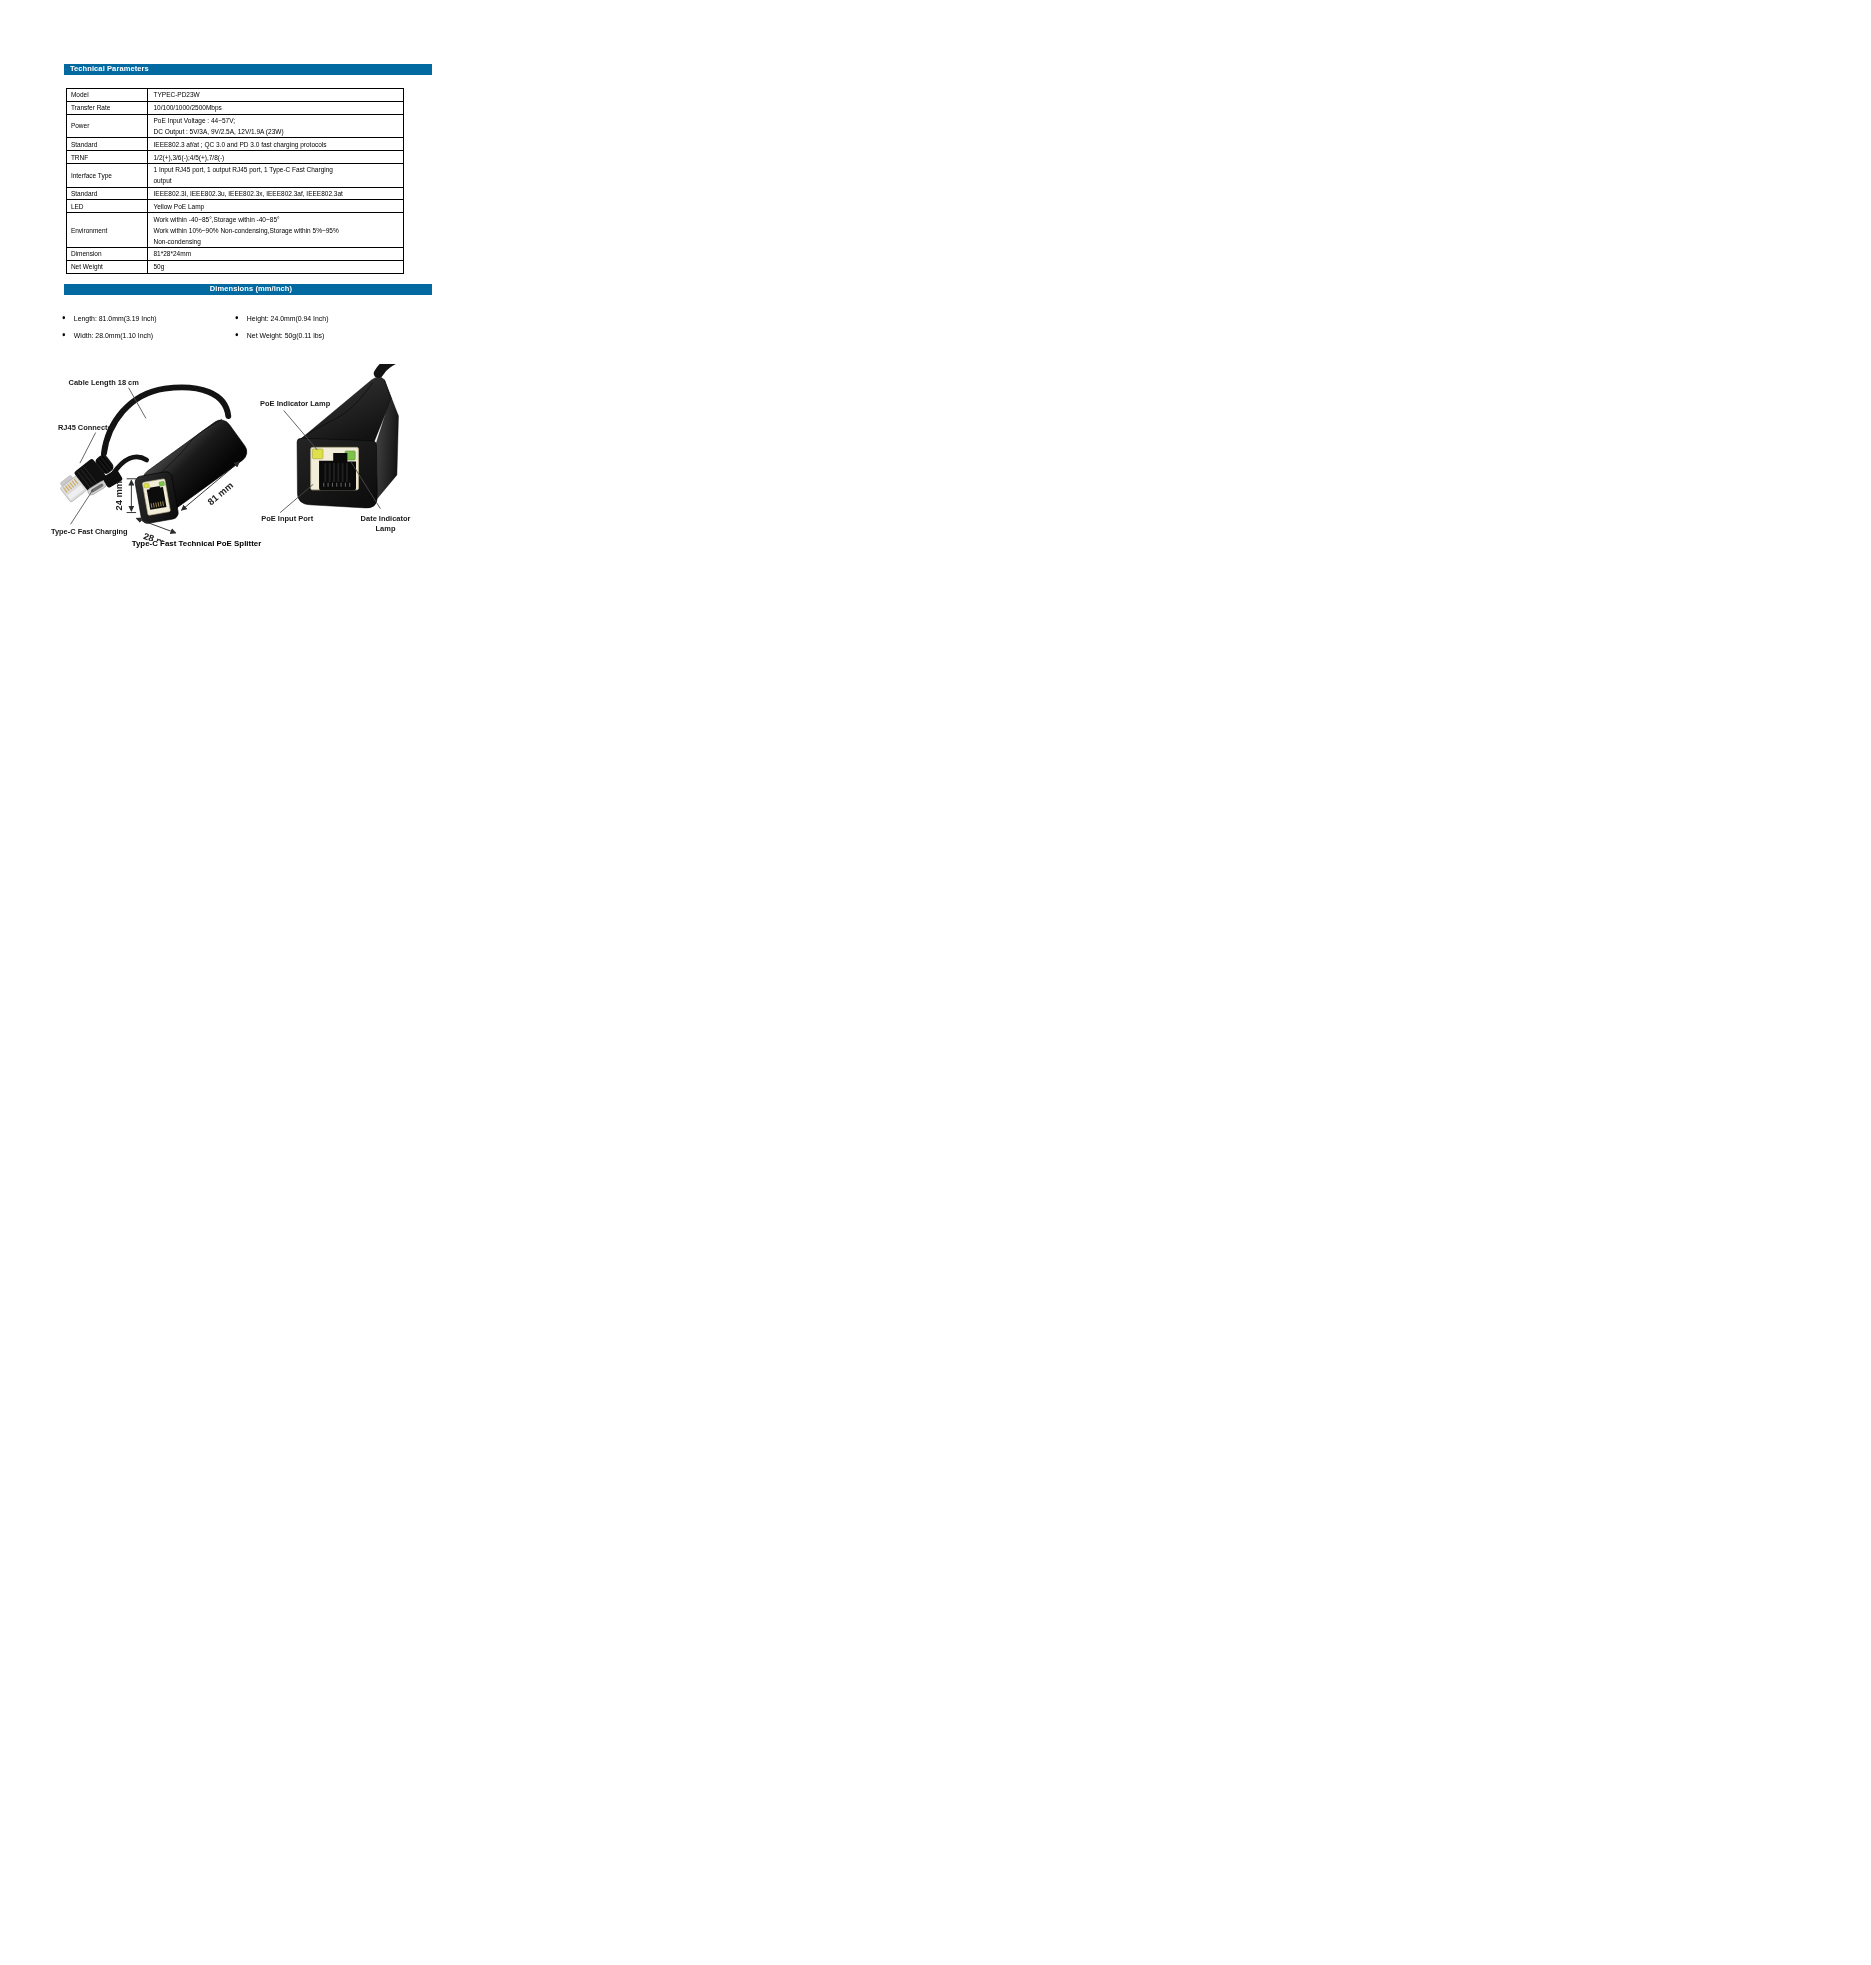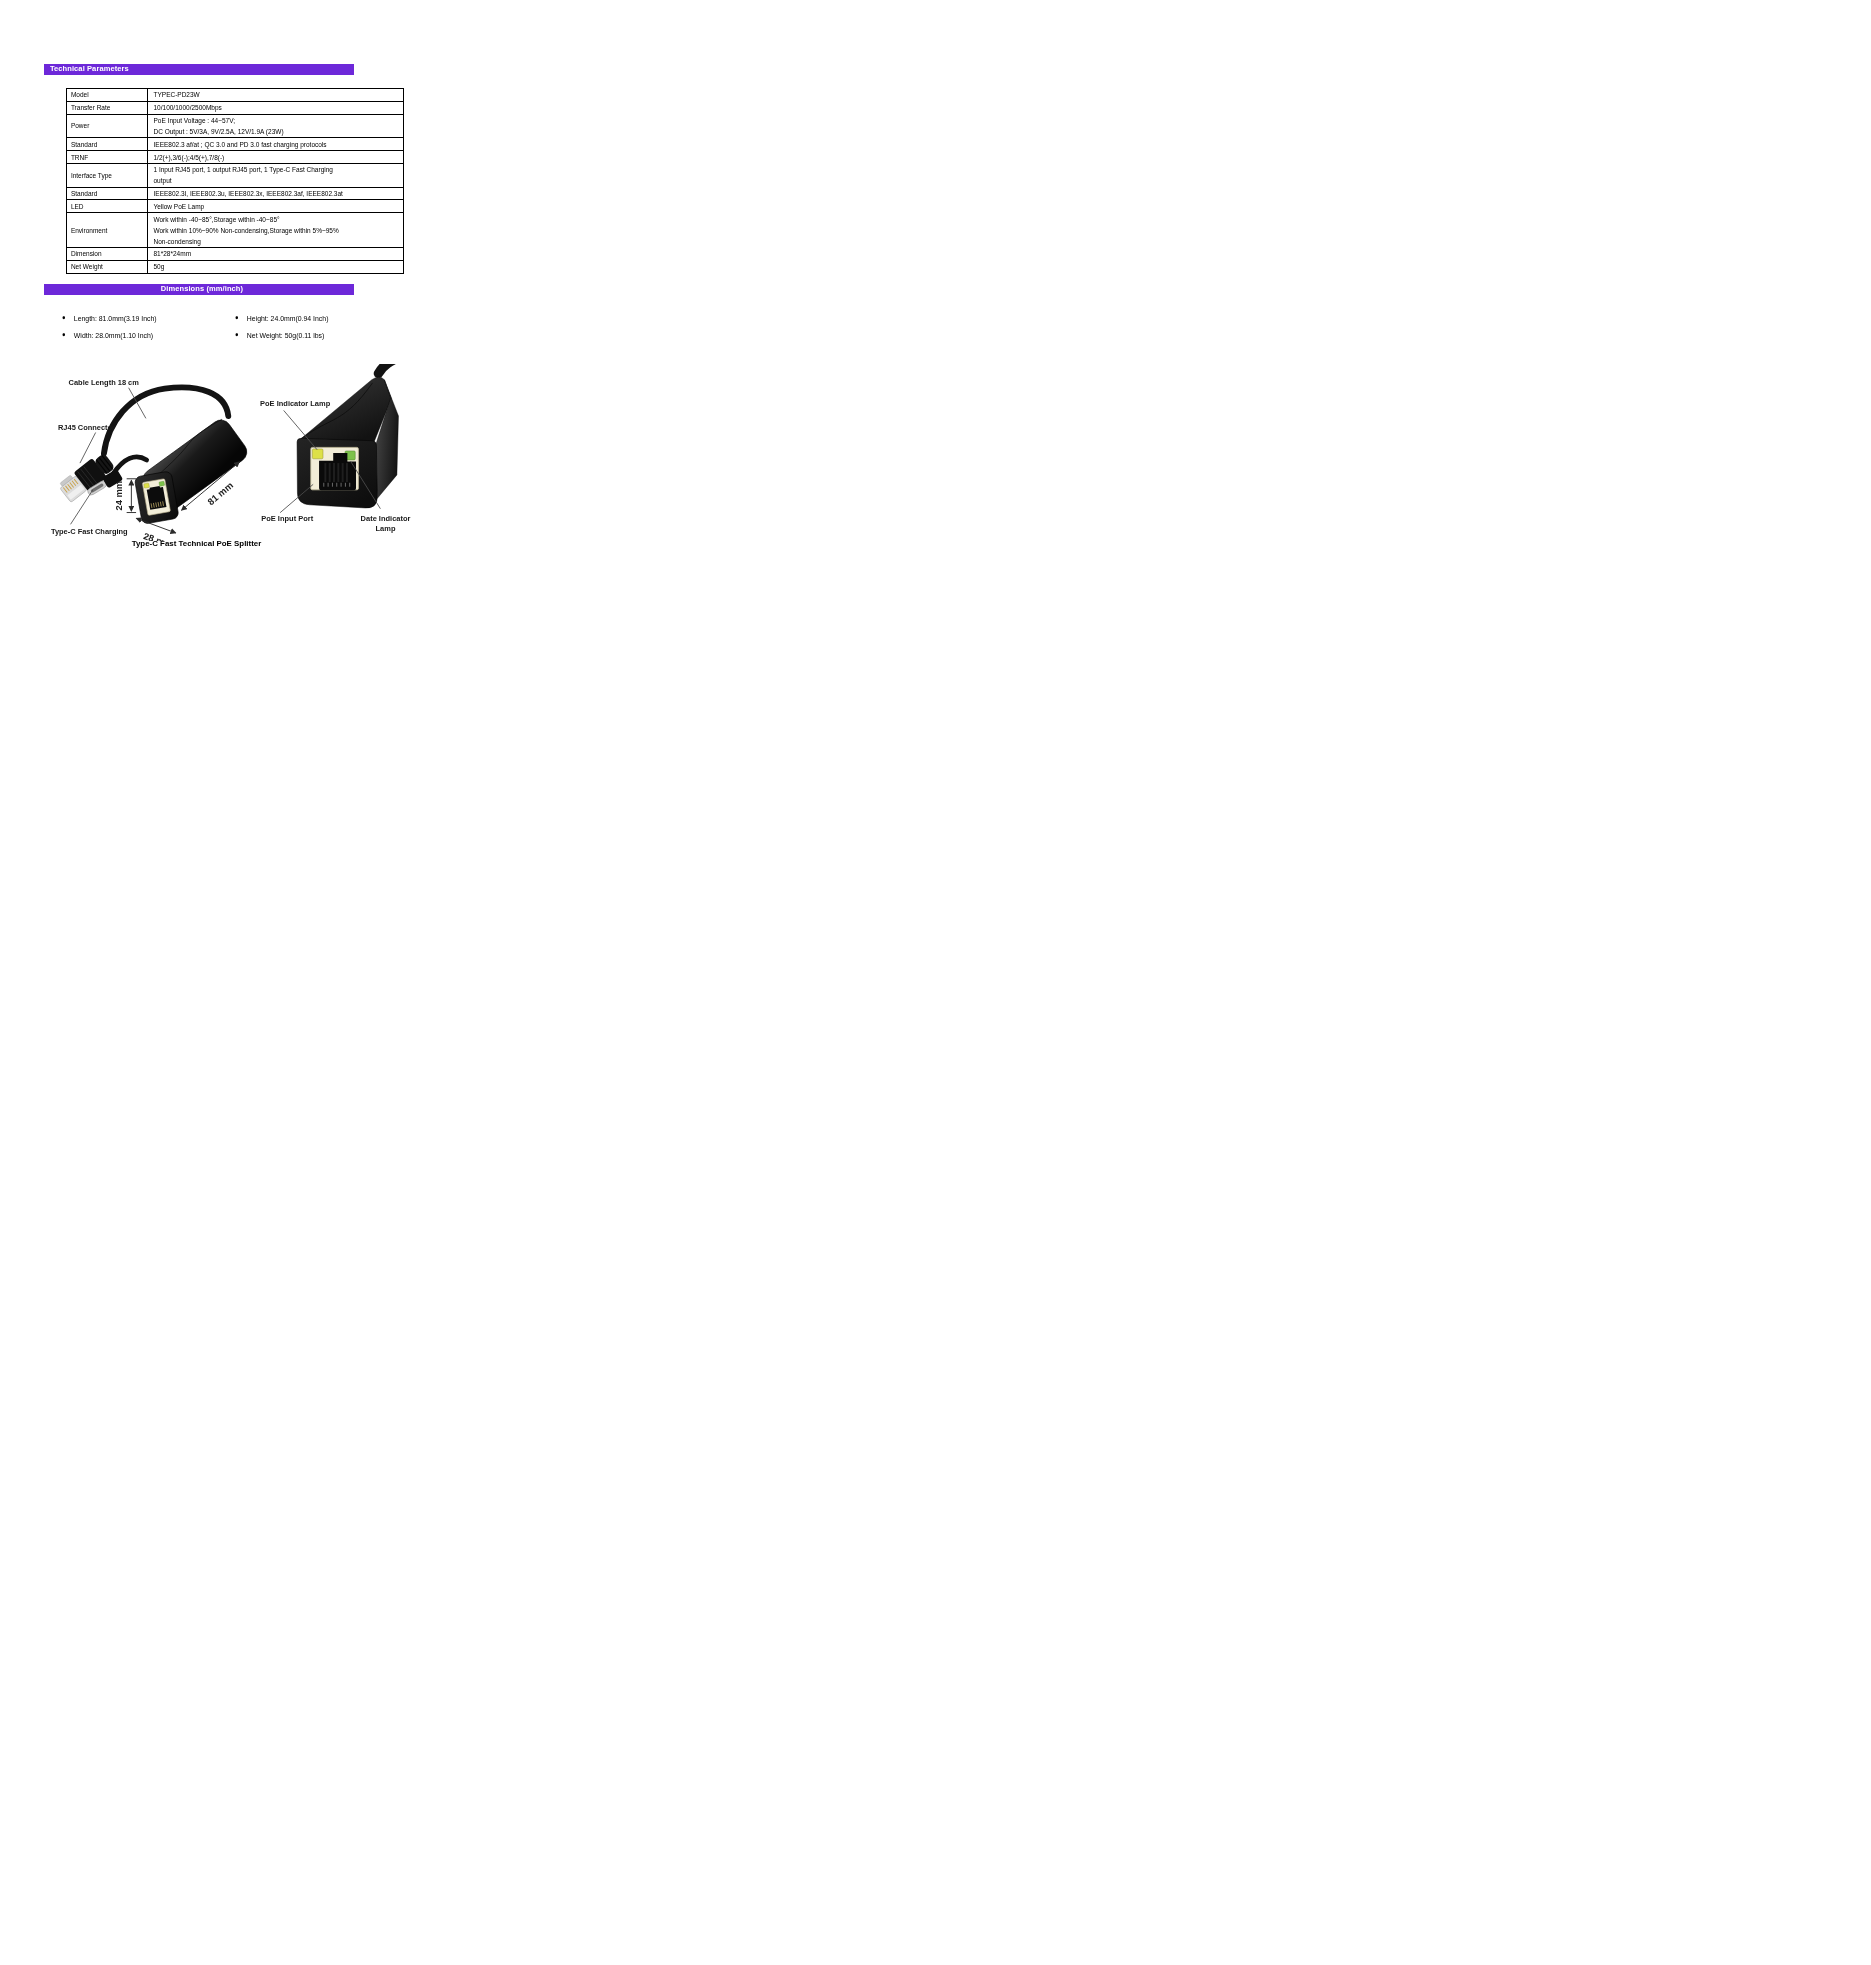--- a/index.html
+++ b/index.html
@@ -8,24 +8,24 @@
     width:468px;
     height:662px;
     background:#ffffff;
     font-family:"Liberation Sans", sans-serif;
     color:#000;
     overflow:hidden;
   }
   
   .secbar{
     position:absolute;
-    left:44px;
-    width:310px;
+    left:64px;
+    width:368px;
     height:10.6px;
-    background:#6d28d9;
+    background:#0369a1;
     color:#ffffff;
     font-weight:bold;
     font-size:7.5px;
     line-height:10.6px;
     padding-left:5.9px;
     box-sizing:border-box;
     letter-spacing:0.1px;
   }
   .bar-technical{top:64px;}
   .bar-dimensions{top:284px;text-align:center;}

